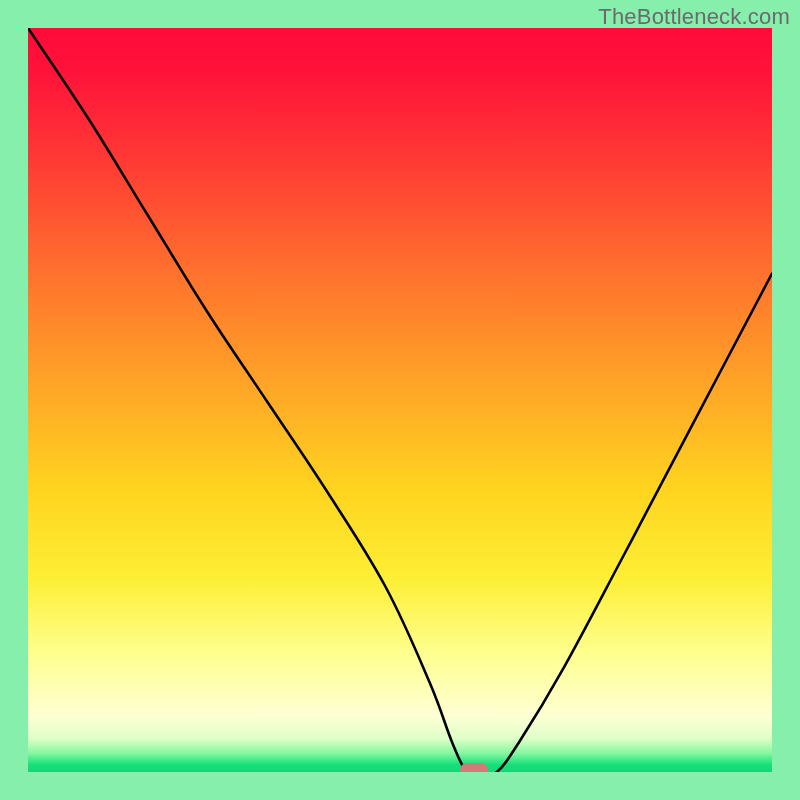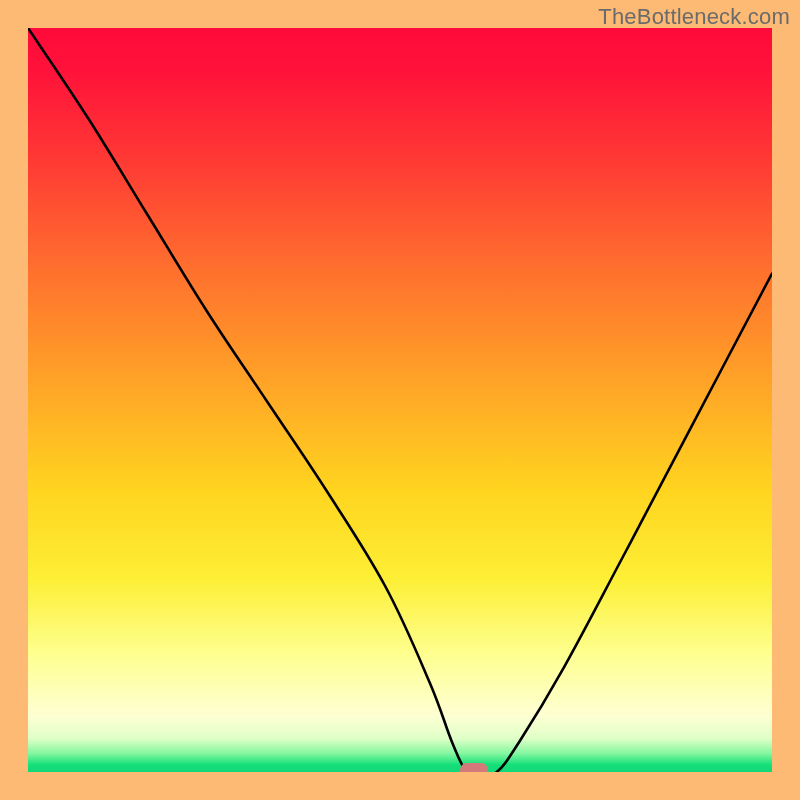--- a/index.html
+++ b/index.html
@@ -8,21 +8,21 @@
     width: 800px;
     height: 800px;
     background: #000;
     overflow: hidden;
     font-family: Arial, Helvetica, sans-serif;
   }
   .frame {
     position: relative;
     width: 800px;
     height: 800px;
-    background: #fdba74;
+    background: #86efac;
   }
   .attribution {
     position: absolute;
     top: 4px;
     right: 10px;
     color: #6b6b6b;
     font-size: 22px;
     font-weight: 400;
     letter-spacing: 0.2px;
     z-index: 10;

